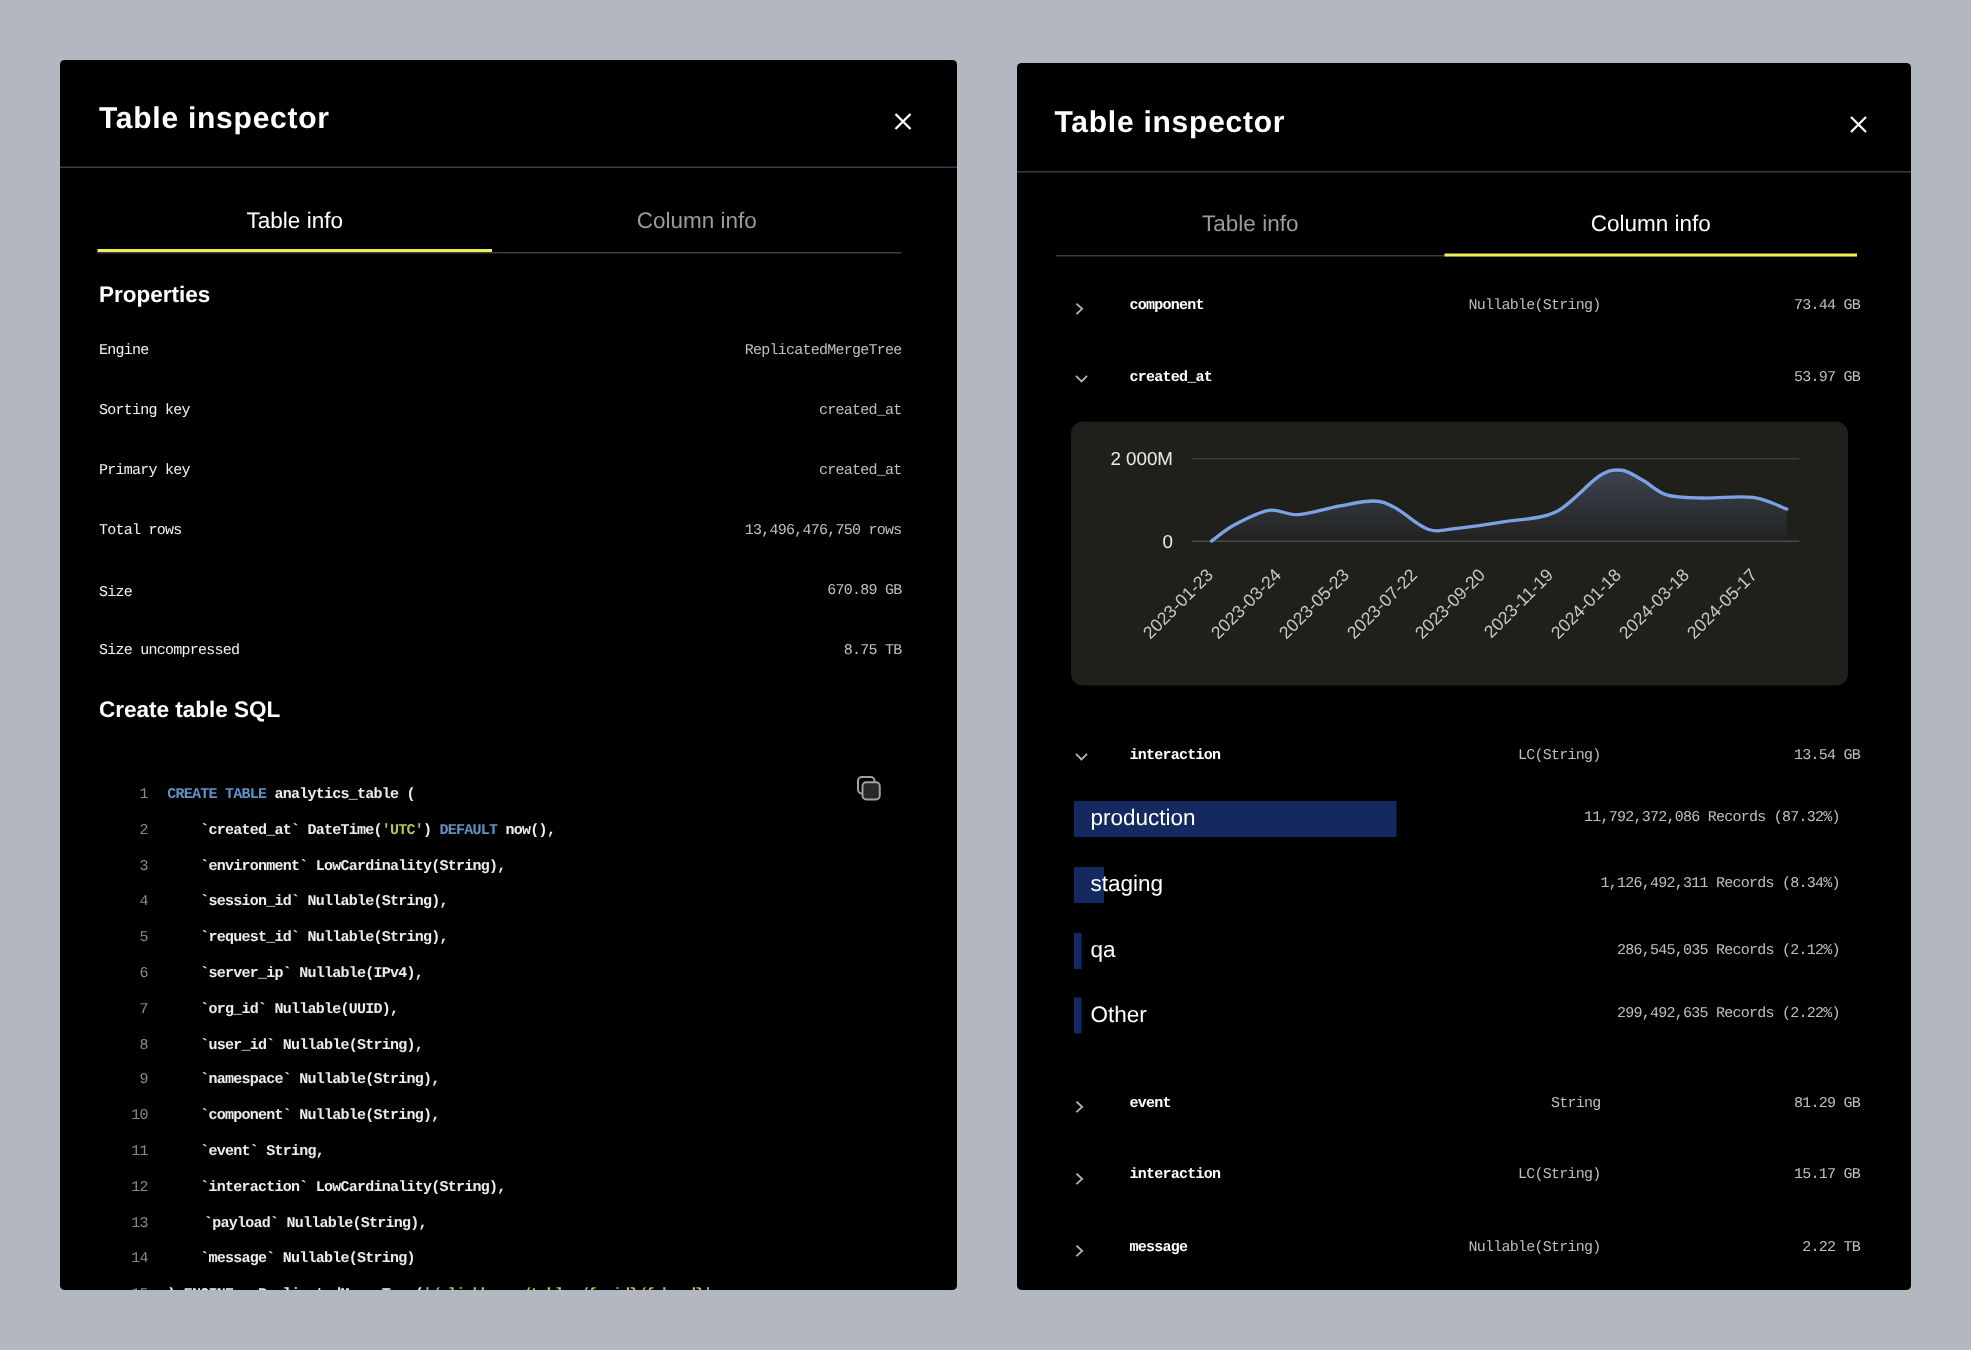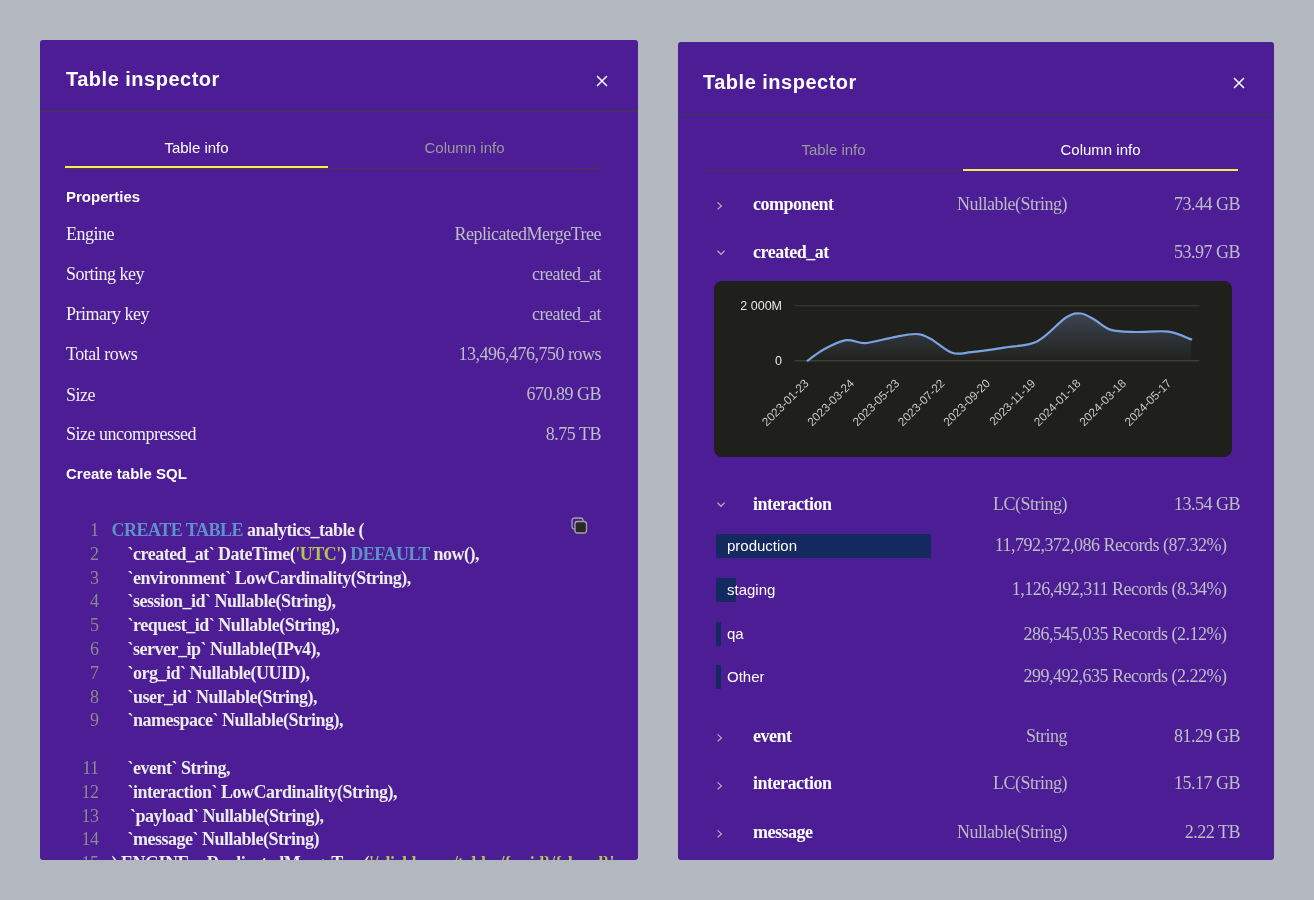--- a/index.html
+++ b/index.html
@@ -1,20 +1,20 @@
 <!DOCTYPE html>
 <html><head>
 <meta charset="utf-8">
 <style>
 * { margin:0; padding:0; box-sizing:border-box; }
 html,body { width:1314px; height:900px; background:#b3b7bf; overflow:hidden; }
 body { font-family:"Liberation Sans", sans-serif; }
-.panel { position:absolute; background:#4c1d95; border-radius:3px; overflow:hidden; }
+.panel { position:absolute; background:#000000; border-radius:3px; overflow:hidden; }
 .abs { position:absolute; }
-.mono { font-family:Liberation Serif, serif; font-size:18px; letter-spacing:-0.5px; line-height:17px; }
+.mono { font-family:Liberation Mono, monospace; font-size:10px; letter-spacing:-0.5px; line-height:17px; }
 .title { color:#fff; font-size:20px; font-weight:bold; letter-spacing:0.5px; }
 .hdrline { position:absolute; height:1px; background:#3c3c3c; }
 .tabtxt { font-size:15px; text-align:center; }
 .sect { color:#fff; font-size:15px; font-weight:bold; }
 .lbl { color:#f2f2f2; }
 .val { color:#bcc0c6; text-align:right; }
 .typ { color:#b9bdc3; text-align:right; }
 .closex { position:absolute; width:12px; height:12px; }
 </style>
 </head>
@@ -77,20 +77,24 @@
         <span class="abs" style="left:0; width:58.5px; text-align:right; color:#8b8b8b;">7</span>
         <span class="abs" style="left:71.5px; color:#ececec; font-weight:bold; white-space:pre;">    `org_id` Nullable(UUID),</span>
       </div>
       <div class="abs mono" style="top:648.6px; left:0; width:598px; height:17px; line-height:17px;">
         <span class="abs" style="left:0; width:58.5px; text-align:right; color:#8b8b8b;">8</span>
         <span class="abs" style="left:71.5px; color:#ececec; font-weight:bold; white-space:pre;">    `user_id` Nullable(String),</span>
       </div>
       <div class="abs mono" style="top:672.4px; left:0; width:598px; height:17px; line-height:17px;">
         <span class="abs" style="left:0; width:58.5px; text-align:right; color:#8b8b8b;">9</span>
         <span class="abs" style="left:71.5px; color:#ececec; font-weight:bold; white-space:pre;">    `namespace` Nullable(String),</span>
+      </div>
+      <div class="abs mono" style="top:696.2px; left:0; width:598px; height:17px; line-height:17px;">
+        <span class="abs" style="left:0; width:58.5px; text-align:right; color:#8b8b8b;">10</span>
+        <span class="abs" style="left:71.5px; color:#ececec; font-weight:bold; white-space:pre;">    `component` Nullable(String),</span>
       </div>
       <div class="abs mono" style="top:720.0px; left:0; width:598px; height:17px; line-height:17px;">
         <span class="abs" style="left:0; width:58.5px; text-align:right; color:#8b8b8b;">11</span>
         <span class="abs" style="left:71.5px; color:#ececec; font-weight:bold; white-space:pre;">    `event` String,</span>
       </div>
       <div class="abs mono" style="top:743.8px; left:0; width:598px; height:17px; line-height:17px;">
         <span class="abs" style="left:0; width:58.5px; text-align:right; color:#8b8b8b;">12</span>
         <span class="abs" style="left:71.5px; color:#ececec; font-weight:bold; white-space:pre;">    `interaction` LowCardinality(String),</span>
       </div>
       <div class="abs mono" style="top:767.6px; left:0; width:598px; height:17px; line-height:17px;">

